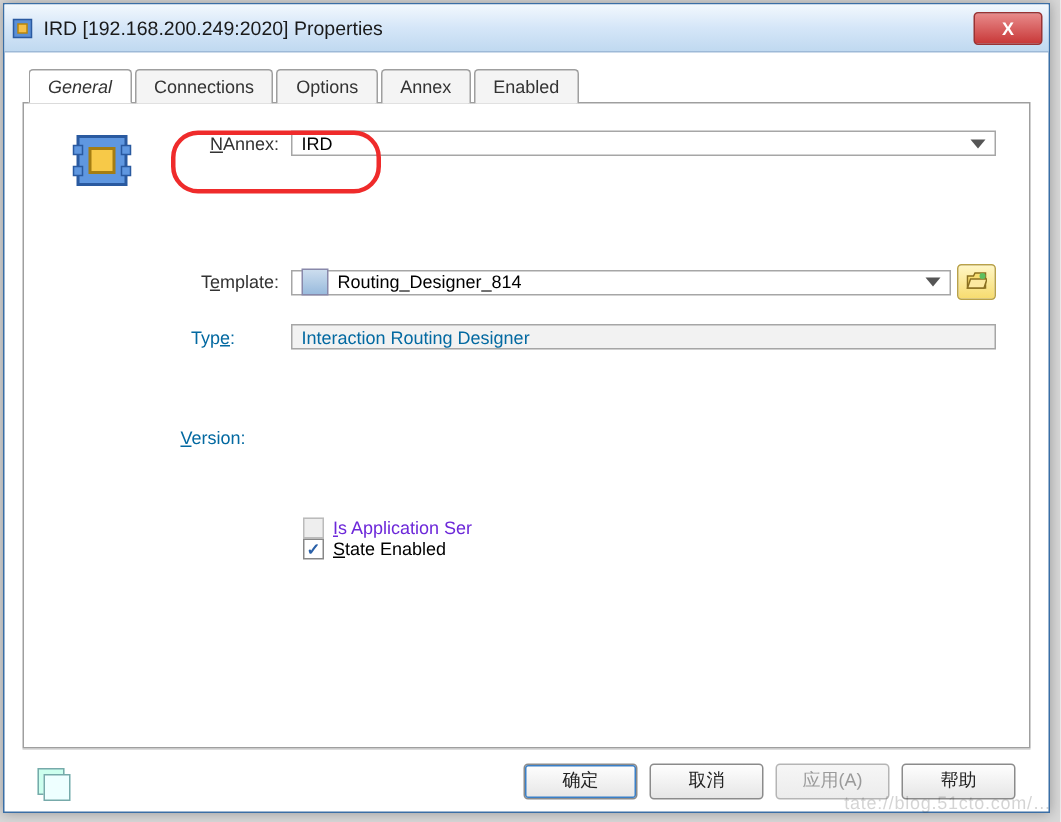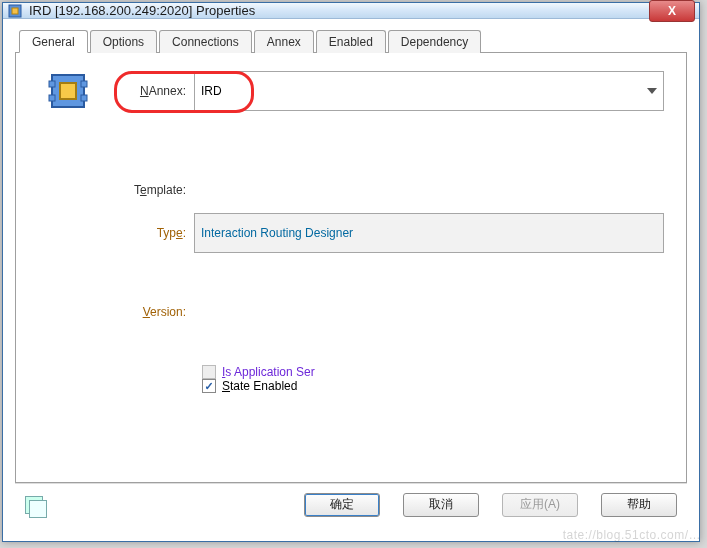--- a/index.html
+++ b/index.html
@@ -1,48 +1,48 @@
 <!DOCTYPE html>
 <html><head>
   <meta charset="utf-8">
   <style>
     * { box-sizing: border-box; margin: 0; padding: 0; font-family: Tahoma, "Microsoft YaHei", sans-serif; font-size: 12px; }
     body { background: #d8d8d8; width: 707px; height: 548px; position: relative; overflow: hidden; }
     .window { position: absolute; left: 2px; top: 2px; width: 698px; height: 540px; background: #fff; border: 1px solid #3a6ea5; box-shadow: 0 0 8px rgba(0,0,0,0.3); }
-    .titlebar { height: 16px; background: linear-gradient(to bottom, #f2f8fd 0%, #d5e6f8 50%, #c0d9f0 100%); display: flex; align-items: center; padding: 0 4px; border-bottom: 1px solid #9db9d7; }
+    .titlebar { height: 32px; background: linear-gradient(to bottom, #f2f8fd 0%, #d5e6f8 50%, #c0d9f0 100%); display: flex; align-items: center; padding: 0 4px; border-bottom: 1px solid #9db9d7; }
     .titlebar .sys-icon { width: 16px; height: 16px; margin-right: 6px; }
     .titlebar .title { flex: 1; color: #1a1a1a; font-size: 13px; }
     .win-btns { display: flex; gap: 2px; }
     .win-close { width: 46px; height: 22px; background: linear-gradient(to bottom,#e88a8a,#c83838); border: 1px solid #933; border-radius: 3px; color: #fff; display: flex; align-items: center; justify-content: center; font-weight: bold; font-size: 14px; }
     .content { padding: 10px 12px 0 12px; height: calc(100% - 32px); display: flex; flex-direction: column; }
     .tabbar { display: flex; position: relative; z-index: 2; margin-left: 4px; }
     .tab { padding: 4px 12px 3px 12px; border: 1px solid #9f9f9f; border-bottom: none; background: #f4f4f4; margin-right: 2px; border-radius: 3px 3px 0 0; color: #333; cursor: default; position: relative; top: 1px; }
-    .tab.active { background: #fff; z-index: 3; border-bottom: 1px solid #fff; }
+    .tab.active { background: #fff; z-index: 3; border-bottom: 1px solid #fff; font-style: italic; }
     .tabpanel { flex: 1; border: 1px solid #9f9f9f; background: #fff; padding: 18px 22px; position: relative; }
     .row { display: flex; align-items: center; margin-bottom: 16px; }
     .row-label { width: 96px; text-align: right; padding-right: 8px; color: #333; }
-    .row-label.disabled { color: #a16207; }
+    .row-label.disabled { color: #0369a1; text-align: center; }
     .row-label u { text-decoration: underline; }
     .app-icon-area { width: 60px; display: flex; justify-content: center; align-items: flex-start; }
     .main-form { flex: 1; }
-    .textfield, .combo { height: 40px; border: 1px solid #a6a6a6; background: #fff; padding: 0 6px; display: flex; align-items: center; }
+    .textfield, .combo { height: 17px; border: 1px solid #a6a6a6; background: #fff; padding: 0 6px; display: flex; align-items: center; }
     .textfield.readonly, .combo.readonly { background: #f2f2f2; color: #0369a1; }
     .combo { justify-content: space-between; }
     .combo .caret { width: 0; height: 0; border-left: 5px solid transparent; border-right: 5px solid transparent; border-top: 6px solid #555; }
     .name-highlight { position: absolute; border: 3px solid #ef2b2b; border-radius: 18px; width: 140px; height: 42px; left: 98px; top: 18px; pointer-events: none; }
     .combo-with-icon { display: flex; align-items: center; gap: 4px; }
     .tmpl-icon { width: 18px; height: 18px; border: 1px solid #88a; background: linear-gradient(#cde,#9bd); display: inline-block; }
     .open-btn { width: 26px; height: 24px; border: 1px solid #b9a24a; background: linear-gradient(#fff6c5,#f7dc6f); border-radius: 3px; display: flex; align-items: center; justify-content: center; }
     .checkbox-row { display: flex; align-items: center; margin-left: 104px; gap: 6px; margin-top: 6px; }
     .checkbox { width: 14px; height: 14px; border: 1px solid #888; background: #fff; display: inline-flex; align-items: center; justify-content: center; }
     .checkbox.disabled { background: #eee; border-color: #bbb; }
     .checkbox.checked::after { content: "✓"; font-size: 11px; color: #2a60a8; font-weight: bold; }
     .bottom-bar { height: 42px; display: flex; align-items: center; padding: 0 10px; border-top: 1px solid #ddd; gap: 8px; }
     .bottom-bar .spacer { flex: 1; }
-    .btn { min-width: 76px; height: 24px; border: 1px solid #8b8b8b; background: linear-gradient(#fefefe,#e6e6e6); border-radius: 3px; display: inline-flex; align-items: center; justify-content: center; padding: 0 10px; color: #222; margin-left: 15px; }
+    .btn { min-width: 76px; height: 24px; border: 1px solid #8b8b8b; background: linear-gradient(#fefefe,#e6e6e6); border-radius: 3px; display: inline-flex; align-items: center; justify-content: center; padding: 0 10px; color: #222; }
     .btn.default { box-shadow: inset 0 0 0 1px #3a80c8; }
     .btn.disabled { color: #9a9a9a; border-color: #b5b5b5; background: linear-gradient(#f6f6f6,#ececec); text-align: center; }
     .copy-icon { width: 18px; height: 18px; border: 1px solid #7aa; background: #cfe; position: relative; }
     .copy-icon::after { content:""; position:absolute; left:3px; top:3px; width:16px; height:16px; border:1px solid #7aa; background:#eff; }
     .app-icon svg { width: 40px; height: 40px; }
     .cb-label.disabled { color: #6d28d9; }
     .watermark { position: absolute; right: 6px; bottom: 6px; color: rgba(60,60,60,0.22); font-size: 12px; letter-spacing: 0.5px; pointer-events: none; }
   </style>
 </head>
 <body>
@@ -59,25 +59,24 @@
     <div class="win-btns">
       <div class="win-close">
           <span>X</span>
         </div>
     </div>
   </div>
 
   <div class="content">
     <div class="tabbar">
       <div class="tab active">General</div>
+      <div class="tab">Connections</div>
       <div class="tab">Options</div>
-      <div class="tab">Connections</div>
       <div class="tab">Annex</div>
       <div class="tab">Enabled</div>
-      <div class="tab">Dependency</div>
     </div>
 
     <div class="tabpanel">
       <div class="name-highlight"></div>
 
       <div style="display:flex;">
         <div class="app-icon-area">
           <span class="app-icon">
             <svg viewBox="0 0 40 40">
               <rect x="4" y="4" width="32" height="32" fill="#5f97e0" stroke="#2a5aa0" stroke-width="2"></rect>
@@ -96,20 +95,38 @@
             <div class="combo" style="flex:1">
               <span>IRD</span>
               <span class="caret"></span>
             </div>
           </div>
 
           <div style="height:56px"></div>
 
           <div class="row">
             <div class="row-label">T<u>e</u>mplate:</div>
+            <div class="combo-with-icon" style="flex:1">
+              <div class="combo" style="flex:1">
+                <span style="display:flex;align-items:center;gap:6px">
+                  <span class="tmpl-icon"></span>
+                  <span>Routing_Designer_814</span>
+                </span>
+                <span class="caret"></span>
+              </div>
+              <div class="open-btn">
+                <span>
+                  <svg width="14" height="12" viewBox="0 0 14 12">
+                      <path d="M1 3 L5 3 L6 1 L13 1 L13 11 L1 11 Z" fill="#f7dc6f" stroke="#8a7020"></path>
+                      <path d="M3 5 L14 5 L12 11 L1 11 Z" fill="#fce9a0" stroke="#8a7020"></path>
+                      <circle cx="11" cy="3" r="2" fill="#5fbf5f"></circle>
+                    </svg>
+                </span>
+              </div>
+            </div>
           </div>
 
           <div class="row">
             <div class="row-label disabled">Typ<u>e</u>:</div>
             <div class="textfield readonly" style="flex:1">
               <span>Interaction Routing Designer</span>
             </div>
           </div>
 
           <div style="height:36px"></div>

